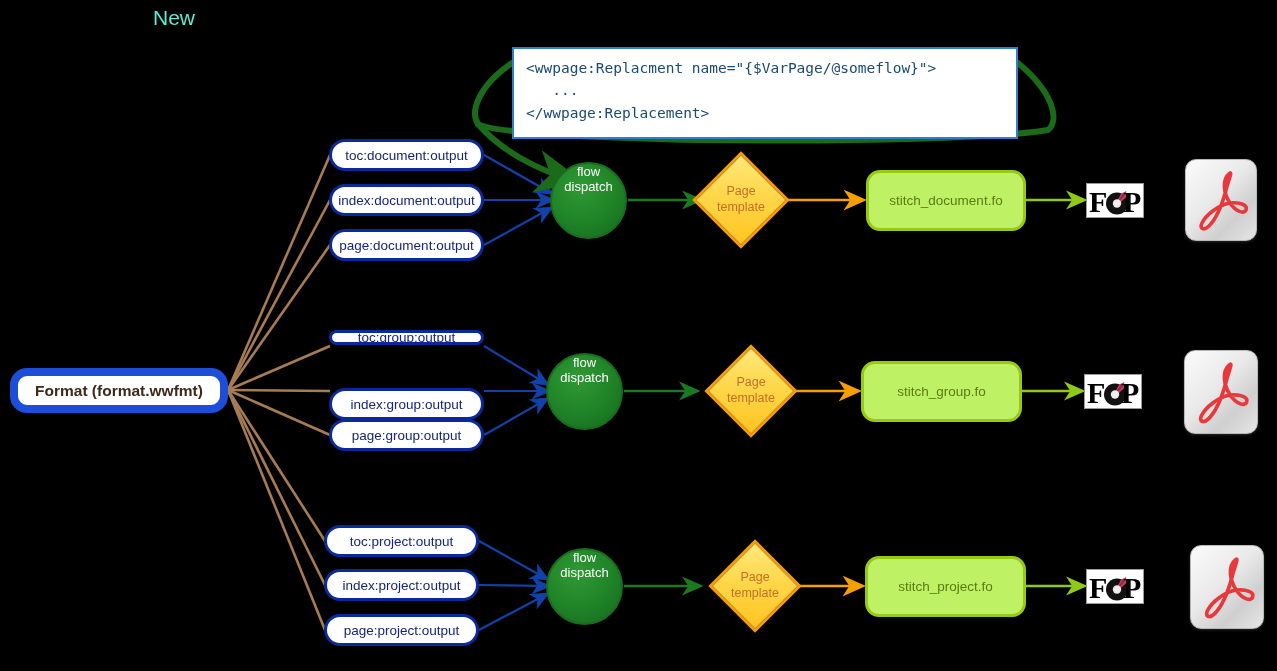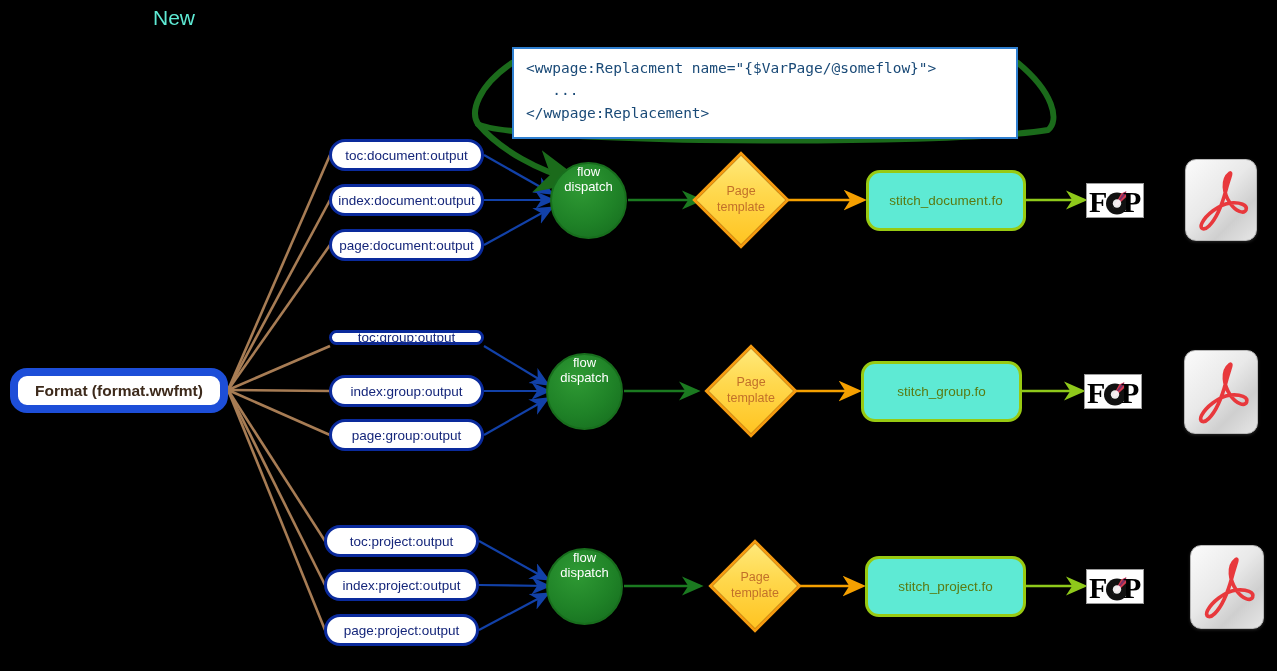--- a/index.html
+++ b/index.html
@@ -113,21 +113,21 @@
     font-size: 12.5px;
     line-height: 1.25;
     text-align: center;
     font-family: "Liberation Sans", sans-serif;
     pointer-events: none;
   }
 
   
   .stitch-node {
     position: absolute;
-    background: #5eead4;
+    background: #bef264;
     border: 3px solid #98ca12;
     border-radius: 14px;
     display: flex;
     align-items: center;
     justify-content: center;
     color: #5a7a12;
     font-size: 13.5px;
     font-family: "Liberation Sans", sans-serif;
     white-space: nowrap;
   }
@@ -285,21 +285,21 @@
     <svg viewBox="0 0 72 82" width="72" height="82">
       <path d="M44 13 C 35 20, 38 34, 44 43 C 50 52, 58 54, 60 50 C 62 45, 54 42, 44 43
                C 32 45, 20 55, 16 63 C 13 69, 18 71, 23 66 C 30 59, 36 45, 40 30
                C 43 19, 46 12, 44 13 Z" fill="none" stroke="#e8383c" stroke-width="3.6" stroke-linejoin="round" stroke-linecap="round"></path>
     </svg>
   </div>
 
   <div class="out-node" style="left:329px; top:330px; width:155px; height:15px;text-decoration:underline;">
     <span>toc:group:output</span>
   </div>
-  <div class="out-node" style="left:329px; top:375px; width:155px; height:32px;">
+  <div class="out-node" style="left:329px; top:388px; width:155px; height:32px;">
     <span>index:group:output</span>
   </div>
   <div class="out-node" style="left:329px; top:419px; width:155px; height:32px;">
     <span>page:group:output</span>
   </div>
 
   <div class="flow-node" style="left:546px; top:353px; width:77px; height:77px;">
     <span>flow</span>
     <span>dispatch</span>
   </div>

